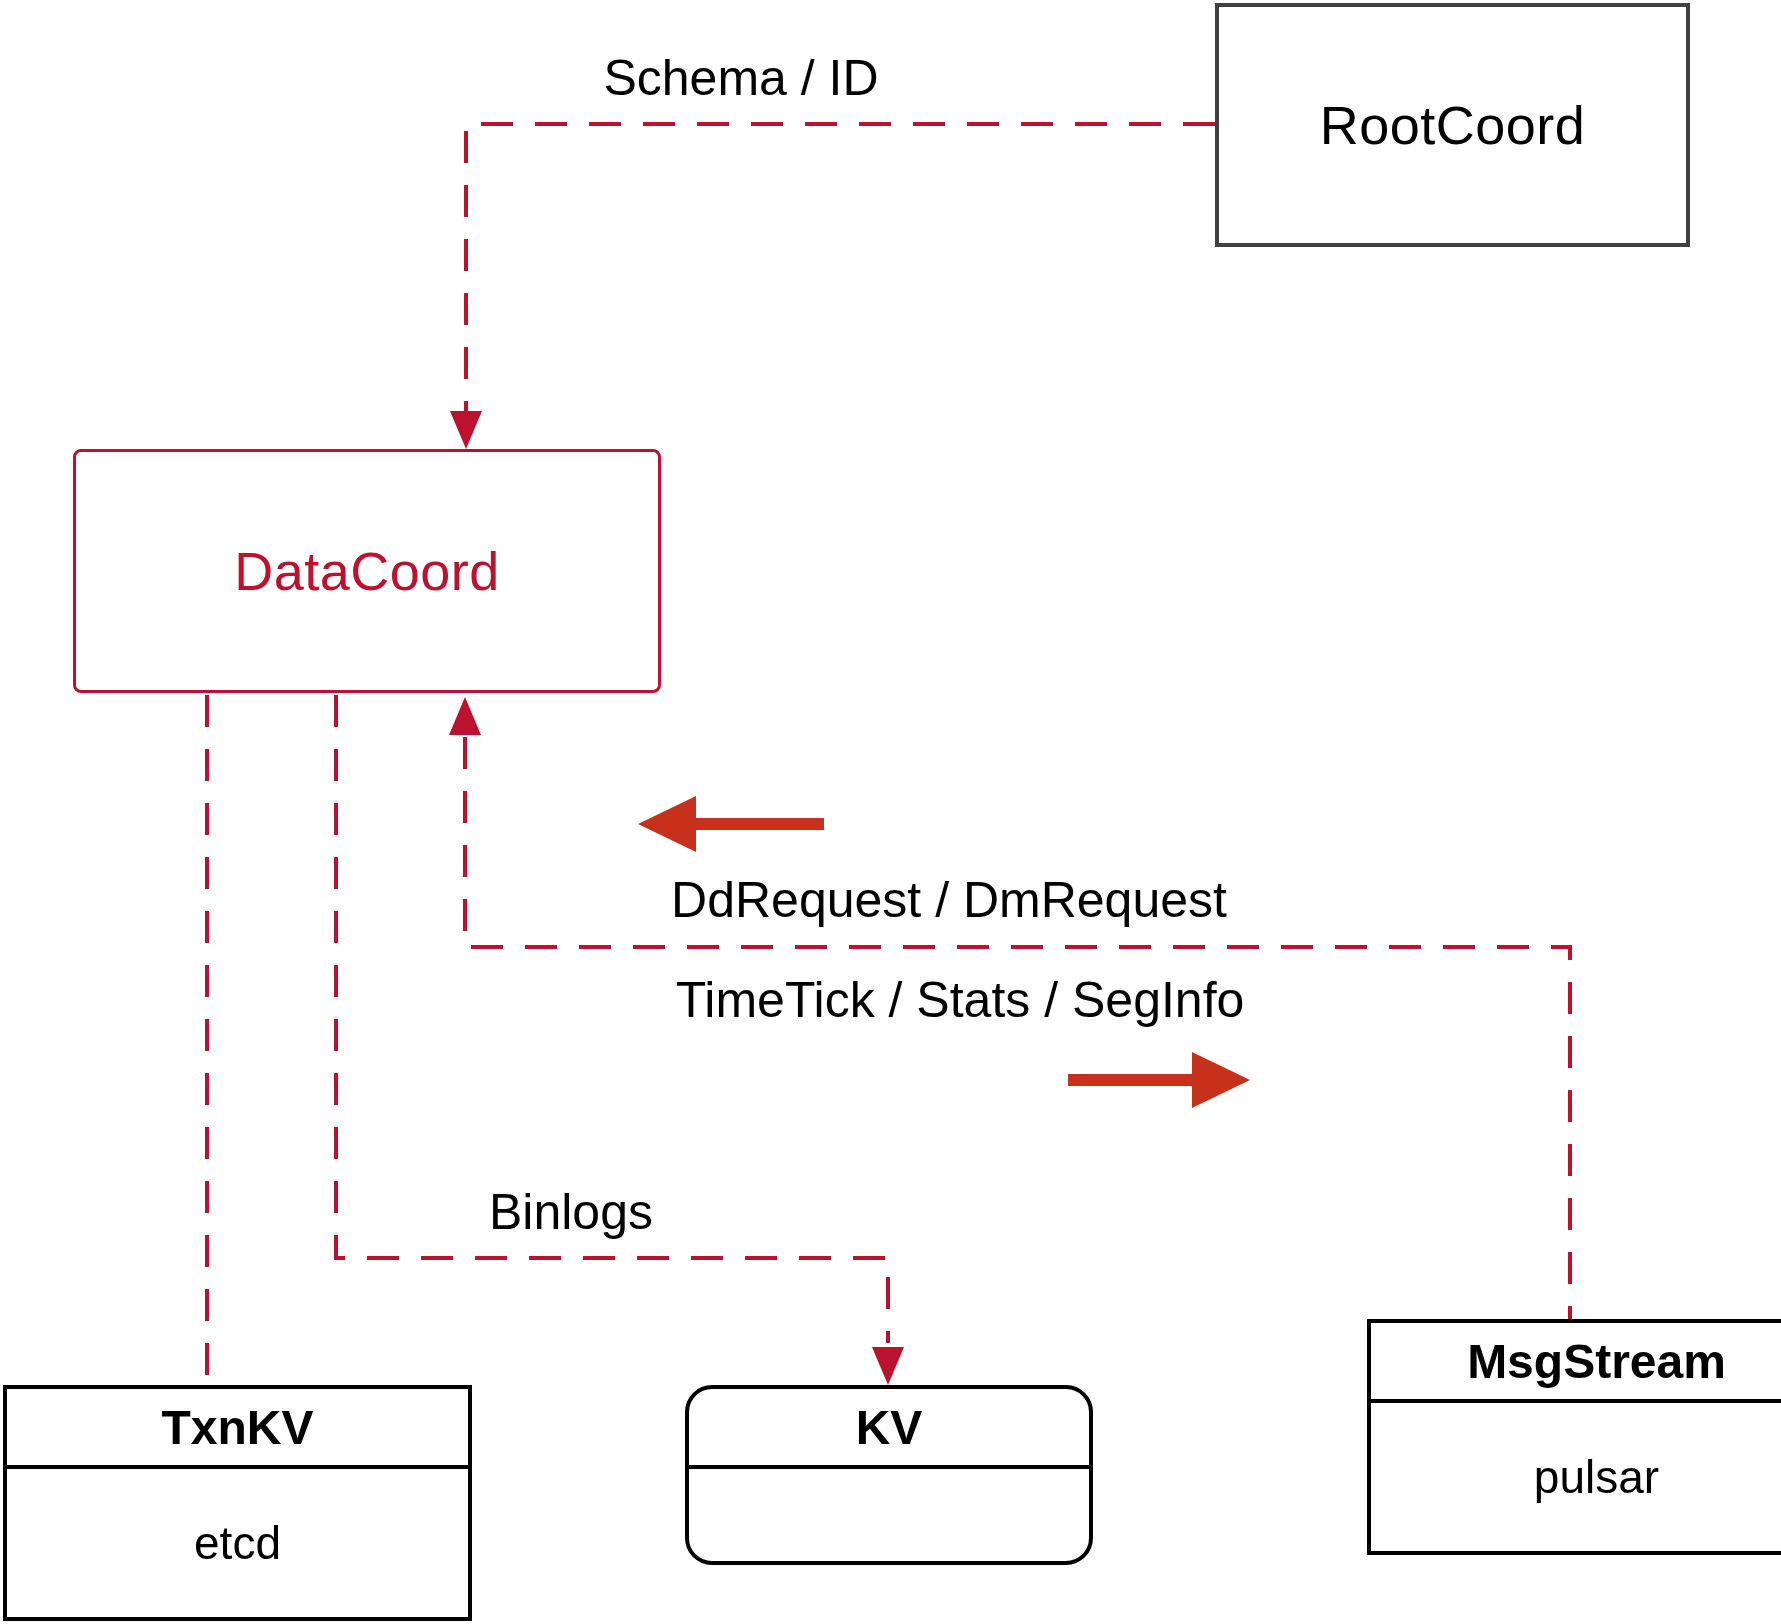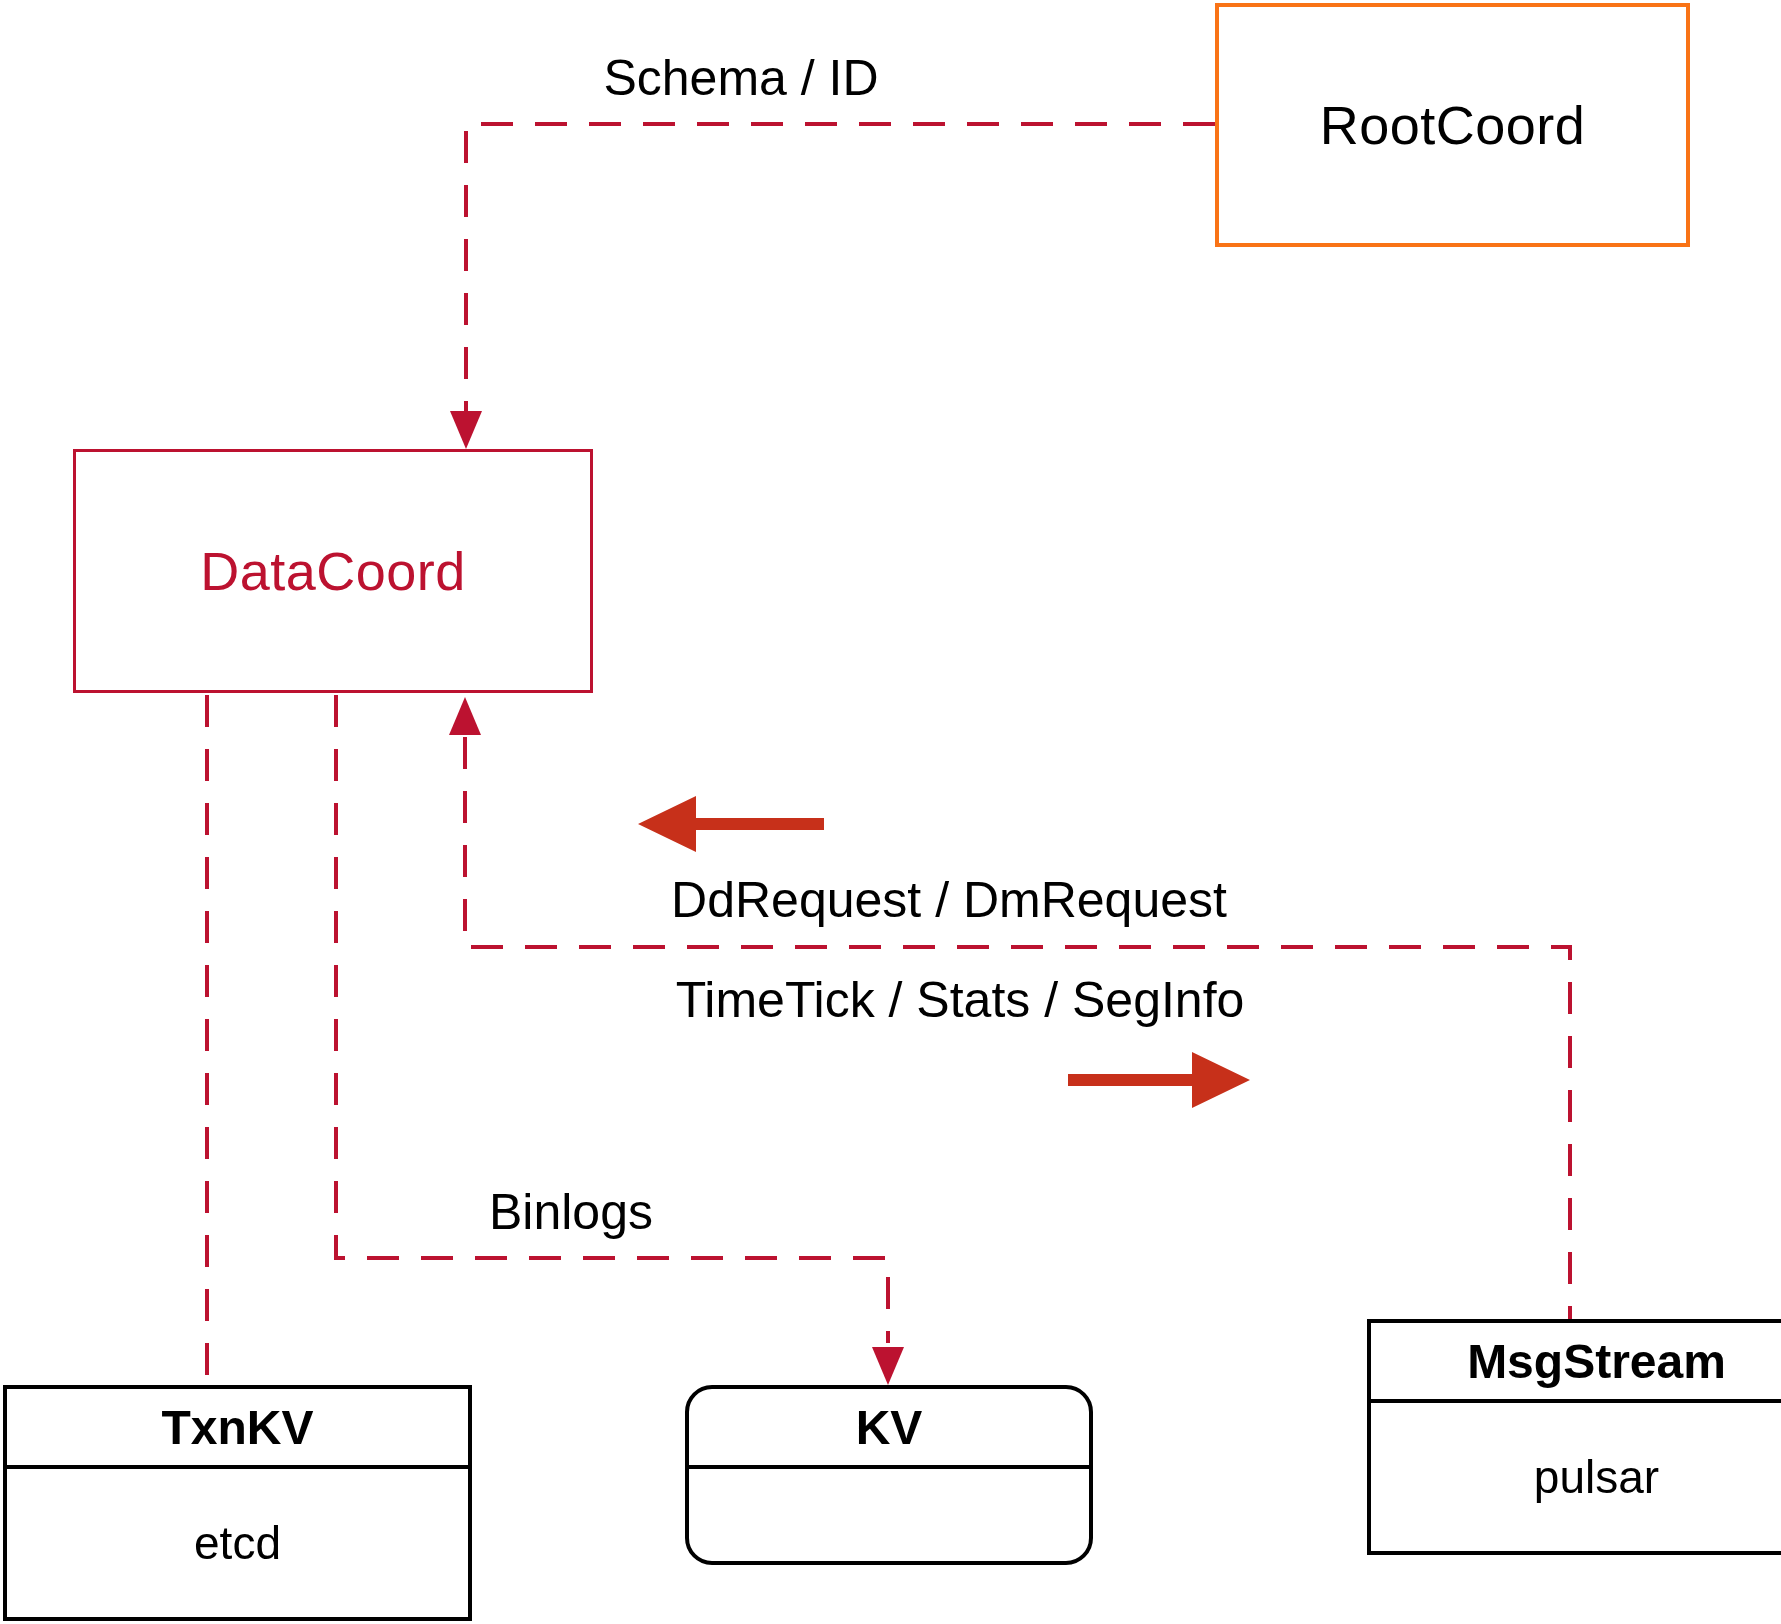--- a/index.html
+++ b/index.html
@@ -24,21 +24,21 @@
   .solidarrow { fill: var(--arrow_red, #c7301a); stroke:none; }
 
   .node {
     position:absolute;
     box-sizing:border-box;
     background:#ffffff;
     display:flex;
     align-items:center;
     justify-content:center;
   }
-  .node-plain { border: 4px solid #f97316; justify-content: center; }
+  .node-plain { border: 4px solid #404040; justify-content: center; }
   .node-title { font-size:54px; color:#000000; letter-spacing:0.5px; }
 
   .node-red { border: 3px solid var(--crimson, #bc1230); }
   .node-red .node-title { color: var(--crimson, #bc1230); }
 
   .tablebox {
     position:absolute;
     box-sizing:border-box;
     border: 4px solid #000000;
     background:#ffffff;
@@ -88,21 +88,21 @@
     <polygon class="ahead" points="1570,1385 1554,1347 1586,1347"></polygon>
 
     <polygon class="solidarrow" points="638,824 696,796 696,818 824,818 824,830 696,830 696,852"></polygon>
     <polygon class="solidarrow" points="1250,1080 1192,1052 1192,1074 1068,1074 1068,1086 1192,1086 1192,1108"></polygon>
   </svg>
 
   <div class="node node-plain" style="left:1215px; top:3px; width:475px; height:244px;">
     <span class="node-title">RootCoord</span>
   </div>
 
-  <div class="node node-red" style="left:73px; top:449px; width:520px; height:244px;">
+  <div class="node node-red" style="left:73px; top:449px; width:588px; height:244px;border-radius:8px;">
     <span class="node-title">DataCoord</span>
   </div>
 
   <div class="tablebox" style="left:3px; top:1385px; width:469px; height:236px;">
     <div class="hdr">TxnKV</div>
     <div class="bdy">
       <div>etcd</div>
     </div>
   </div>
 

